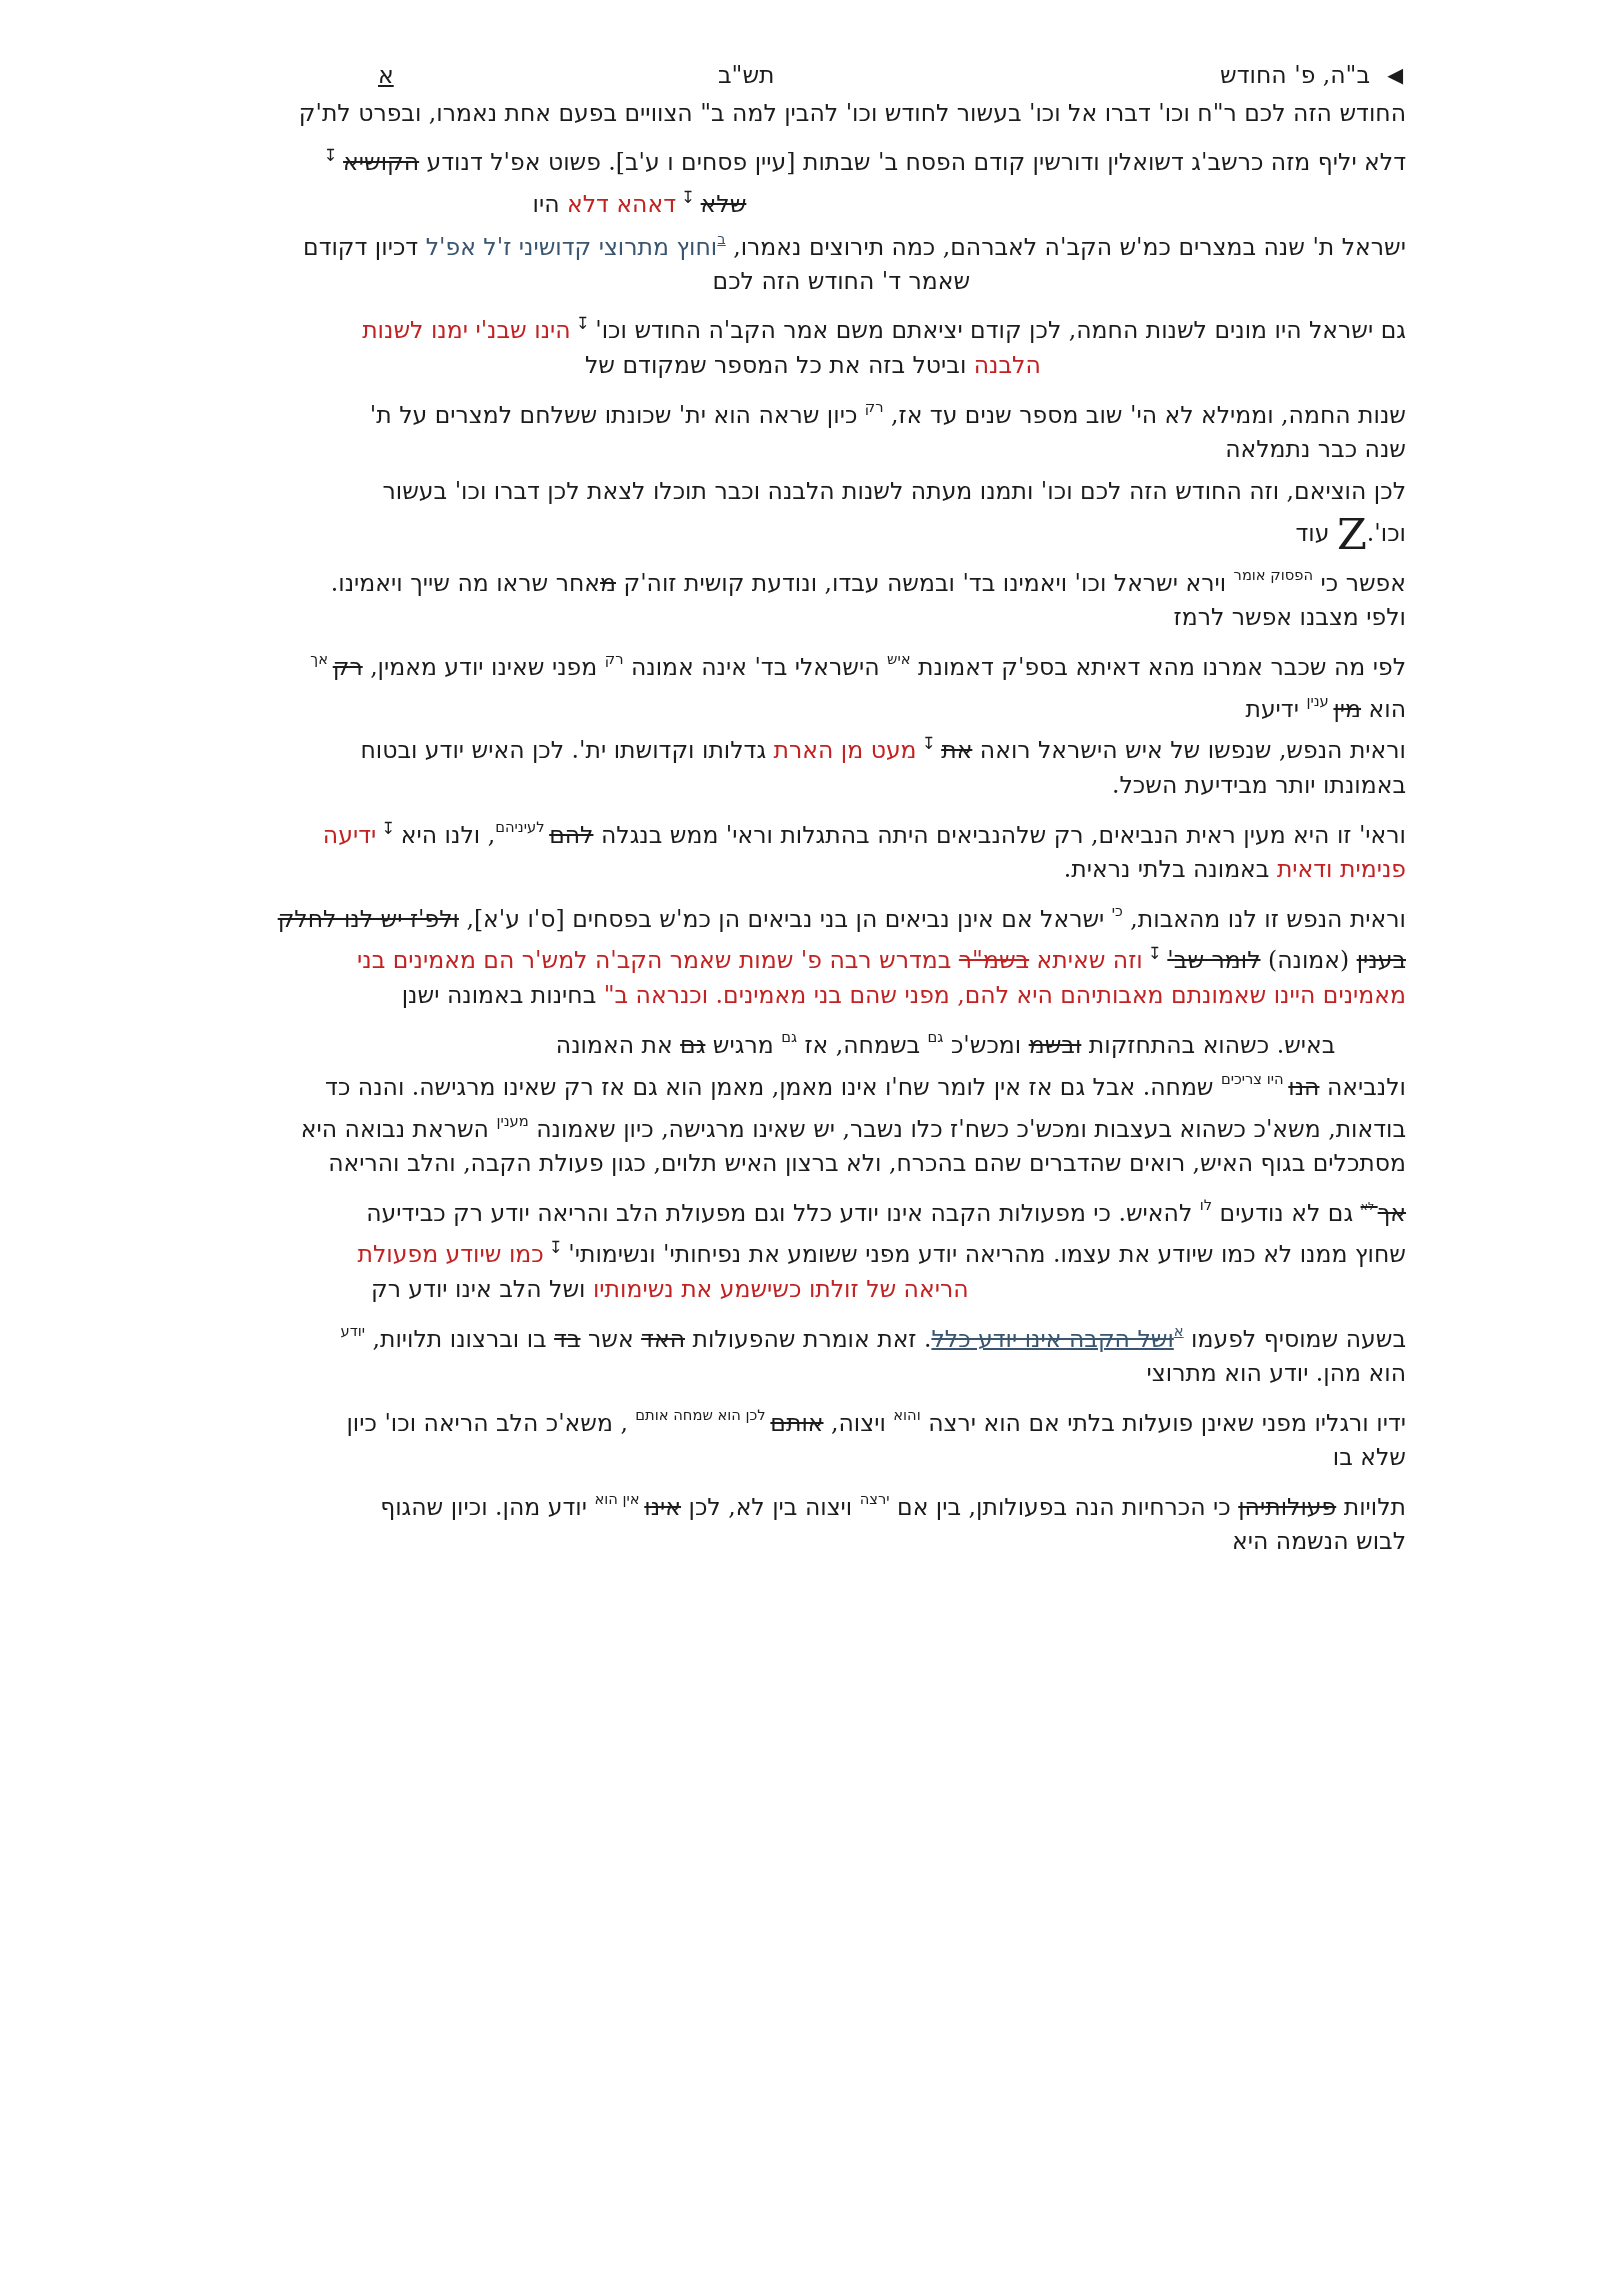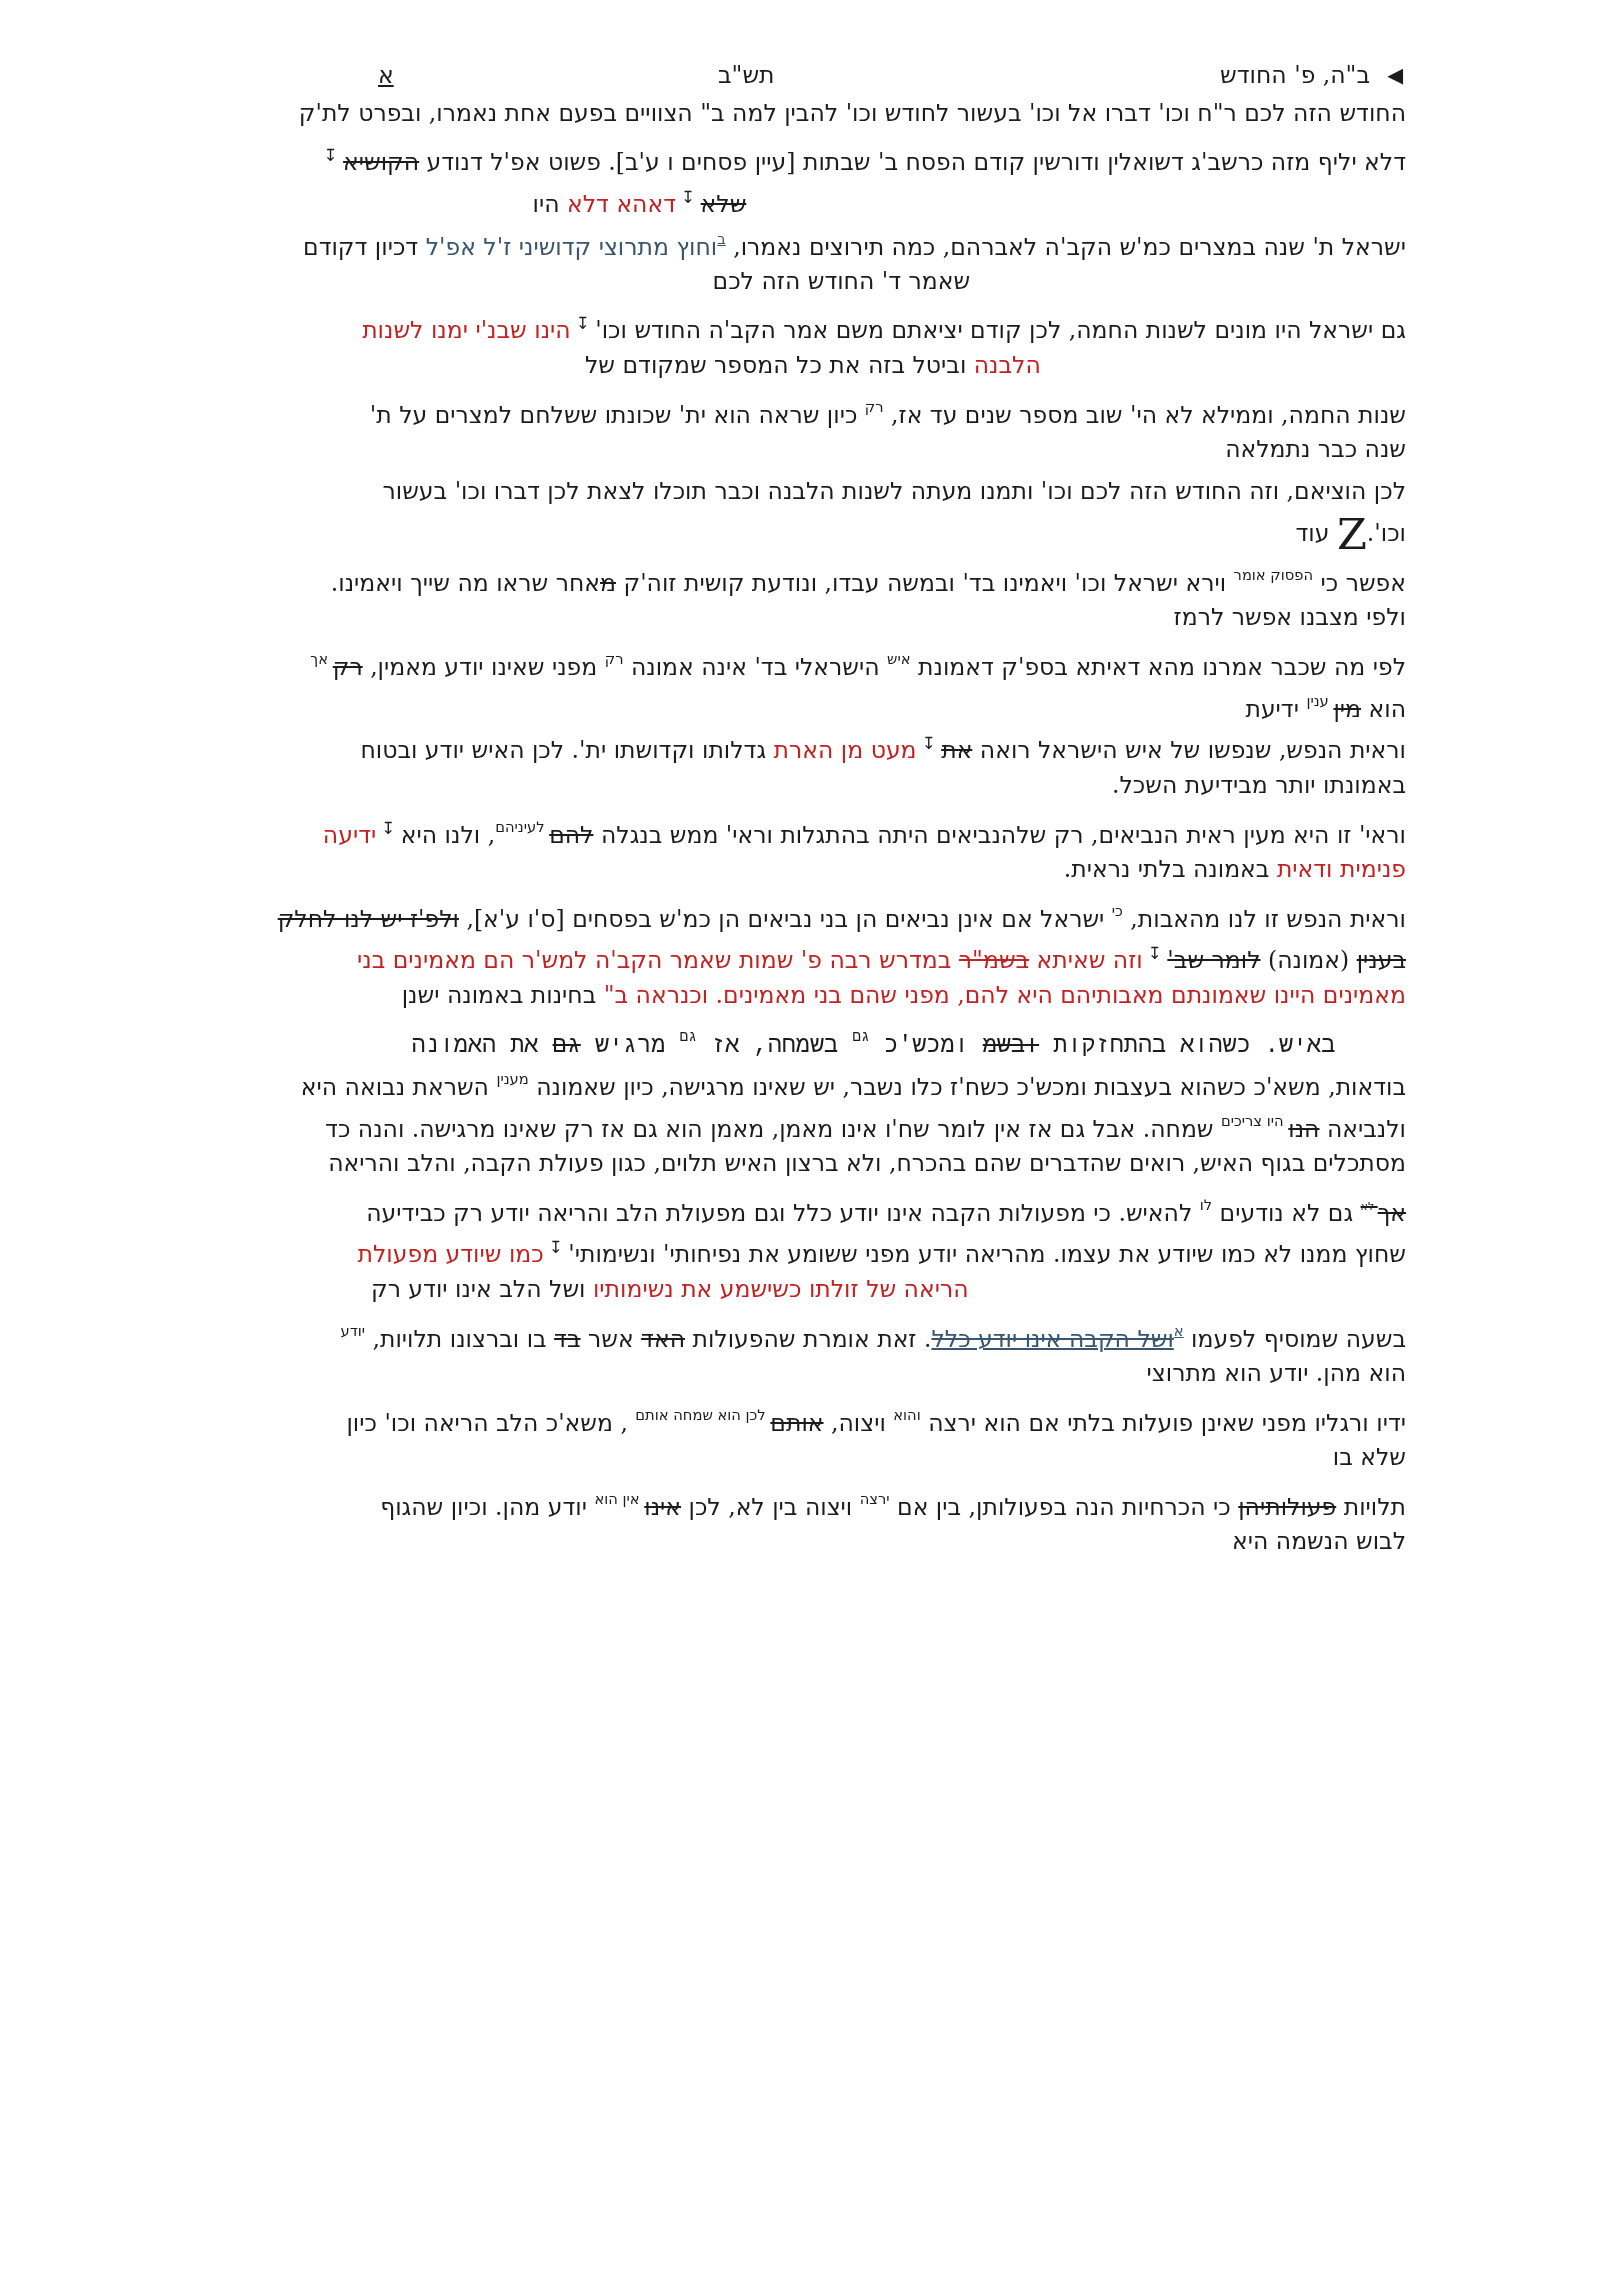--- a/index.html
+++ b/index.html
@@ -65,23 +65,23 @@
     <div class="line" dir="rtl"><span class="seg-n">ולפי מצבנו אפשר לרמז</span></div>
     <div class="line" dir="rtl"><span class="seg-n">לפי מה שכבר אמרנו מהא דאיתא בספ'ק דאמונת </span><span class="seg-sup">איש</span><span class="seg-n"> הישראלי בד' אינה אמונה </span><span class="seg-sup">רק</span><span class="seg-n"> מפני שאינו יודע מאמין, </span><span class="seg-st">רק</span><span class="seg-sup"> אך</span></div>
     <div class="line" dir="rtl"><span class="seg-n">הוא </span><span class="seg-st">מין</span><span class="seg-sup"> ענין</span><span class="seg-n"> ידיעת</span></div>
     <div class="line" dir="rtl"><span class="seg-n">וראית הנפש, שנפשו של איש הישראל רואה </span><span class="seg-st">את</span><span class="seg-mark"> ↧ </span><span class="seg-r">מעט מן הארת</span><span class="seg-n"> גדלותו וקדושתו ית'. לכן האיש יודע ובטוח</span></div>
     <div class="line" dir="rtl"><span class="seg-n">באמונתו יותר מבידיעת השכל.</span></div>
     <div class="line" dir="rtl"><span class="seg-n">וראי' זו היא מעין ראית הנביאים, רק שלהנביאים היתה בהתגלות וראי' ממש בנגלה </span><span class="seg-st">להם</span><span class="seg-sup"> לעיניהם</span><span class="seg-n">, ולנו היא</span><span class="seg-mark"> ↧ </span><span class="seg-r">ידיעה</span></div>
     <div class="line" dir="rtl"><span class="seg-r">פנימית ודאית</span><span class="seg-n"> באמונה בלתי נראית.</span></div>
     <div class="line" dir="rtl"><span class="seg-n">וראית הנפש זו לנו מהאבות, </span><span class="seg-sup">כי</span><span class="seg-n"> ישראל אם אינן נביאים הן בני נביאים הן כמ'ש בפסחים [ס'ו ע'א], </span><span class="seg-st">ולפ'ז יש לנו לחלק</span></div>
     <div class="line" dir="rtl"><span class="seg-st">בענין</span><span class="seg-n"> (אמונה) </span><span class="seg-st">לומר שב'</span><span class="seg-mark"> ↧ </span><span class="seg-r">וזה שאיתא </span><span class="seg-rst">בשמ"ר</span><span class="seg-r"> במדרש רבה פ' שמות שאמר הקב'ה למש'ר הם מאמינים בני</span></div>
     <div class="line" dir="rtl"><span class="seg-r">מאמינים היינו שאמונתם מאבותיהם היא להם, מפני שהם בני מאמינים. וכנראה ב" </span><span class="seg-n">בחינות באמונה ישנן</span></div>
-    <div class="line" dir="rtl" style="padding-right: 6%; font-family: Liberation Mono, monospace;"><span class="seg-n">באיש. כשהוא בהתחזקות </span><span class="seg-st">ובשמ</span><span class="seg-n"> ומכש'כ </span><span class="seg-sup">גם</span><span class="seg-n"> בשמחה, אז </span><span class="seg-sup">גם</span><span class="seg-n"> מרגיש </span><span class="seg-st">גם</span><span class="seg-n"> את האמונה</span></div>
+    <div class="line" dir="rtl" style="padding-right: 6%;"><span class="seg-n">באיש. כשהוא בהתחזקות </span><span class="seg-st">ובשמ</span><span class="seg-n"> ומכש'כ </span><span class="seg-sup">גם</span><span class="seg-n"> בשמחה, אז </span><span class="seg-sup">גם</span><span class="seg-n"> מרגיש </span><span class="seg-st">גם</span><span class="seg-n"> את האמונה</span></div>
+    <div class="line" dir="rtl"><span class="seg-n">ולנביאה </span><span class="seg-st">הנו</span><span class="seg-sup"> היו צריכים</span><span class="seg-n"> שמחה. אבל גם אז אין לומר שח'ו אינו מאמן, מאמן הוא גם אז רק שאינו מרגישה. והנה כד</span></div>
     <div class="line" dir="rtl"><span class="seg-n">בודאות, משא'כ כשהוא בעצבות ומכש'כ כשח'ז כלו נשבר, יש שאינו מרגישה, כיון שאמונה </span><span class="seg-sup">מענין</span><span class="seg-n"> השראת נבואה היא</span></div>
-    <div class="line" dir="rtl"><span class="seg-n">ולנביאה </span><span class="seg-st">הנו</span><span class="seg-sup"> היו צריכים</span><span class="seg-n"> שמחה. אבל גם אז אין לומר שח'ו אינו מאמן, מאמן הוא גם אז רק שאינו מרגישה. והנה כד</span></div>
     <div class="line" dir="rtl"><span class="seg-n">מסתכלים בגוף האיש, רואים שהדברים שהם בהכרח, ולא ברצון האיש תלוים, כגון פעולת הקבה, והלב והריאה</span></div>
     <div class="line" dir="rtl"><span class="seg-st">אך</span><span class="seg-supst"> לא</span><span class="seg-n"> גם לא נודעים </span><span class="seg-sup">לו</span><span class="seg-n"> להאיש. כי מפעולות הקבה אינו יודע כלל וגם מפעולת הלב והריאה יודע רק כבידיעה</span></div>
     <div class="line" dir="rtl"><span class="seg-n">שחוץ ממנו לא כמו שיודע את עצמו. מהריאה יודע מפני ששומע את נפיחותי' ונשימותי'</span><span class="seg-mark"> ↧ </span><span class="seg-r">כמו שיודע מפעולת</span></div>
     <div class="line" dir="rtl" style="padding-right: 25%; text-align: center;"><span class="seg-r">הריאה של זולתו כשישמע את נשימותיו</span><span class="seg-n"> ושל הלב אינו יודע רק</span></div>
     <div class="line" dir="rtl"><span class="seg-n">בשעה שמוסיף לפעמו </span><span class="seg-supb">א</span><span class="seg-bst">ושל הקבה אינו יודע כלל</span><span class="seg-n">. זאת אומרת שהפעולות </span><span class="seg-st">האד</span><span class="seg-n"> אשר </span><span class="seg-st">בד</span><span class="seg-n"> בו וברצונו תלויות, </span><span class="seg-sup">יודע</span></div>
     <div class="line" dir="rtl"><span class="seg-n">הוא מהן. יודע הוא מתרוצי</span></div>
     <div class="line" dir="rtl"><span class="seg-n">ידיו ורגליו מפני שאינן פועלות בלתי אם הוא ירצה </span><span class="seg-sup">והוא</span><span class="seg-n"> ויצוה, </span><span class="seg-st">אותם</span><span class="seg-sup"> לכן הוא שמחה אותם</span><span class="seg-n"> , משא'כ הלב הריאה וכו' כיון</span></div>
     <div class="line" dir="rtl"><span class="seg-n">שלא בו</span></div>
     <div class="line" dir="rtl"><span class="seg-n">תלויות </span><span class="seg-st">פעולותיהן</span><span class="seg-n"> כי הכרחיות הנה בפעולותן, בין אם </span><span class="seg-sup">ירצה</span><span class="seg-n"> ויצוה בין לא, לכן </span><span class="seg-st">אינו</span><span class="seg-sup"> אין הוא</span><span class="seg-n"> יודע מהן. וכיון שהגוף</span></div>
     <div class="line" dir="rtl"><span class="seg-n">לבוש הנשמה היא</span></div>

